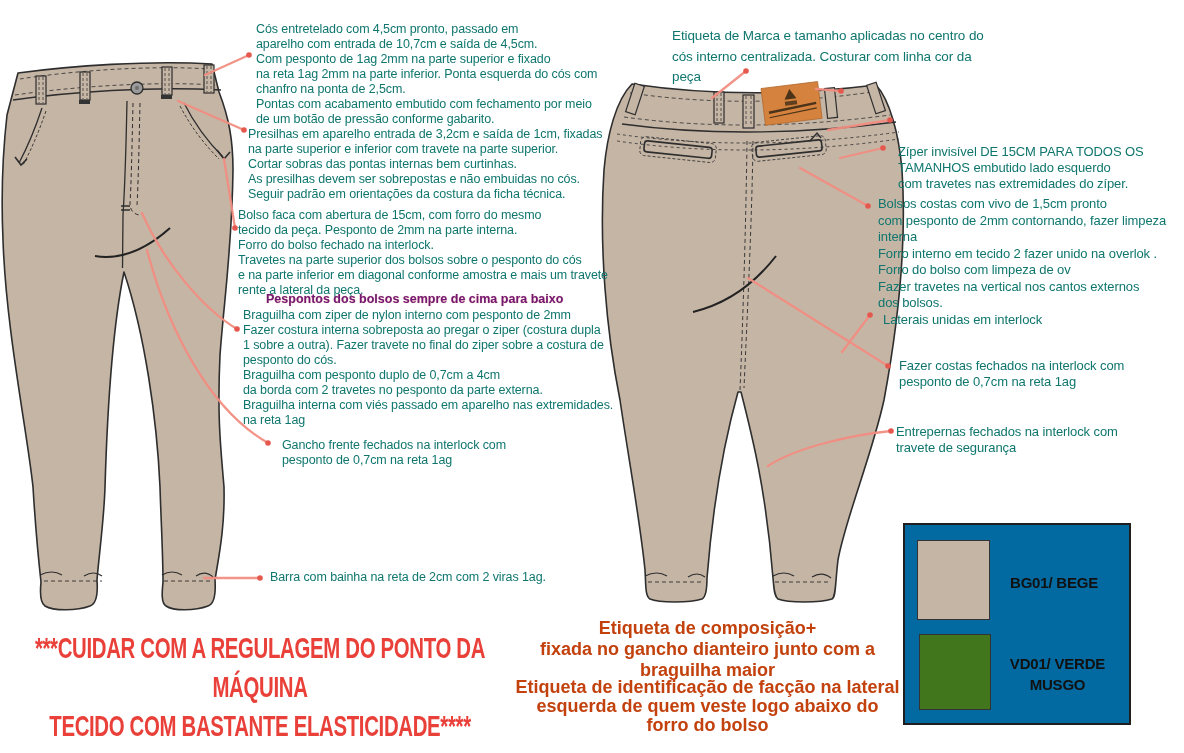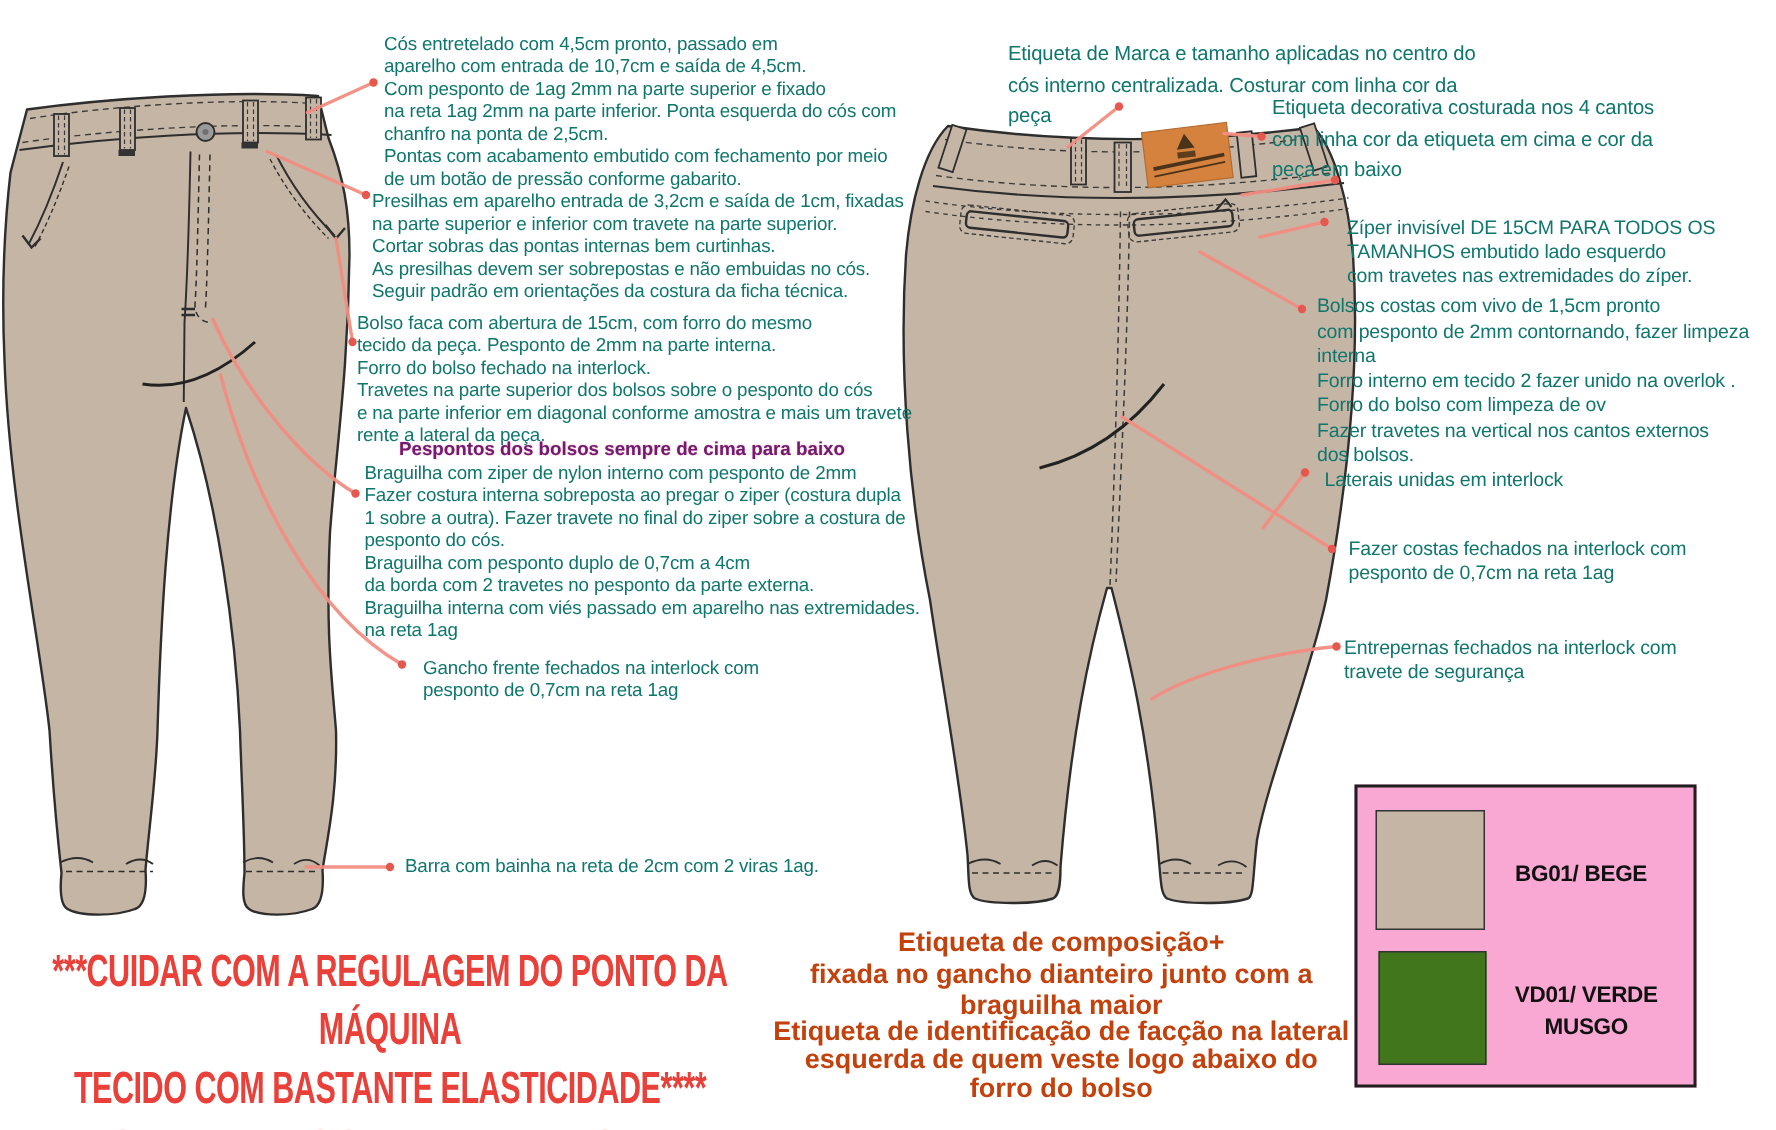--- a/index.html
+++ b/index.html
@@ -22,21 +22,21 @@
   .warning-big{
     position:absolute;z-index:2;color:#e94039;font-weight:bold;font-size:30px;
     line-height:39px;text-align:center;white-space:pre-line;
     transform:scaleX(0.68);transform-origin:center top;letter-spacing:-0.5px;
   }
   .warning-small{
     position:absolute;z-index:2;color:#c2410c;font-weight:bold;font-size:18px;
     text-align:center;white-space:pre-line;
   }
   .legend-box{
-    position:absolute;z-index:2;border:2px solid #1f1f1f;background:#f9a8d4;
+    position:absolute;z-index:2;border:2px solid #1f1f1f;background:#0369a1;
   }
   .swatch{position:absolute;border:1px solid #333;}
   .legend-label{
     position:absolute;font-weight:bold;font-size:15px;color:#111;
     white-space:pre-line;letter-spacing:-0.2px;
   }
 </style>
 </head>
 <body>
 
@@ -234,23 +234,20 @@
 da borda  com 2 travetes no pesponto da parte externa.
 Braguilha interna com viés passado em aparelho nas extremidades.
 na reta 1ag</div>
   <div class="ann" style="left:282px;top:438px;width:300px">Gancho frente fechados na interlock com
 pesponto de 0,7cm na reta 1ag</div>
   <div class="ann" style="left:270px;top:570px;width:320px">Barra com bainha na reta de 2cm com 2 viras 1ag.</div>
 
   <div class="ann big" style="left:672px;top:26px;width:330px">Etiqueta de Marca e tamanho aplicadas no centro do
 cós interno centralizada. Costurar com linha cor da
 peça</div>
-  <div class="ann big" style="left:848px;top:62px;width:300px">Etiqueta decorativa costurada nos 4 cantos
-com linha cor da etiqueta em cima e cor da
-peça em baixo</div>
   <div class="ann rt" style="left:898px;top:144px;width:280px">Zíper invisível DE 15CM PARA TODOS OS
 TAMANHOS  embutido lado esquerdo
 com travetes nas extremidades do zíper.</div>
   <div class="ann rt" style="left:878px;top:196px;width:300px;line-height:16.5px">Bolsos costas com vivo de 1,5cm pronto
 com pesponto de 2mm contornando, fazer limpeza
 interna
 Forro interno em tecido 2 fazer unido na overlok .
 Forro do bolso com limpeza de ov
 Fazer travetes na vertical nos cantos externos
 dos bolsos.</div>

